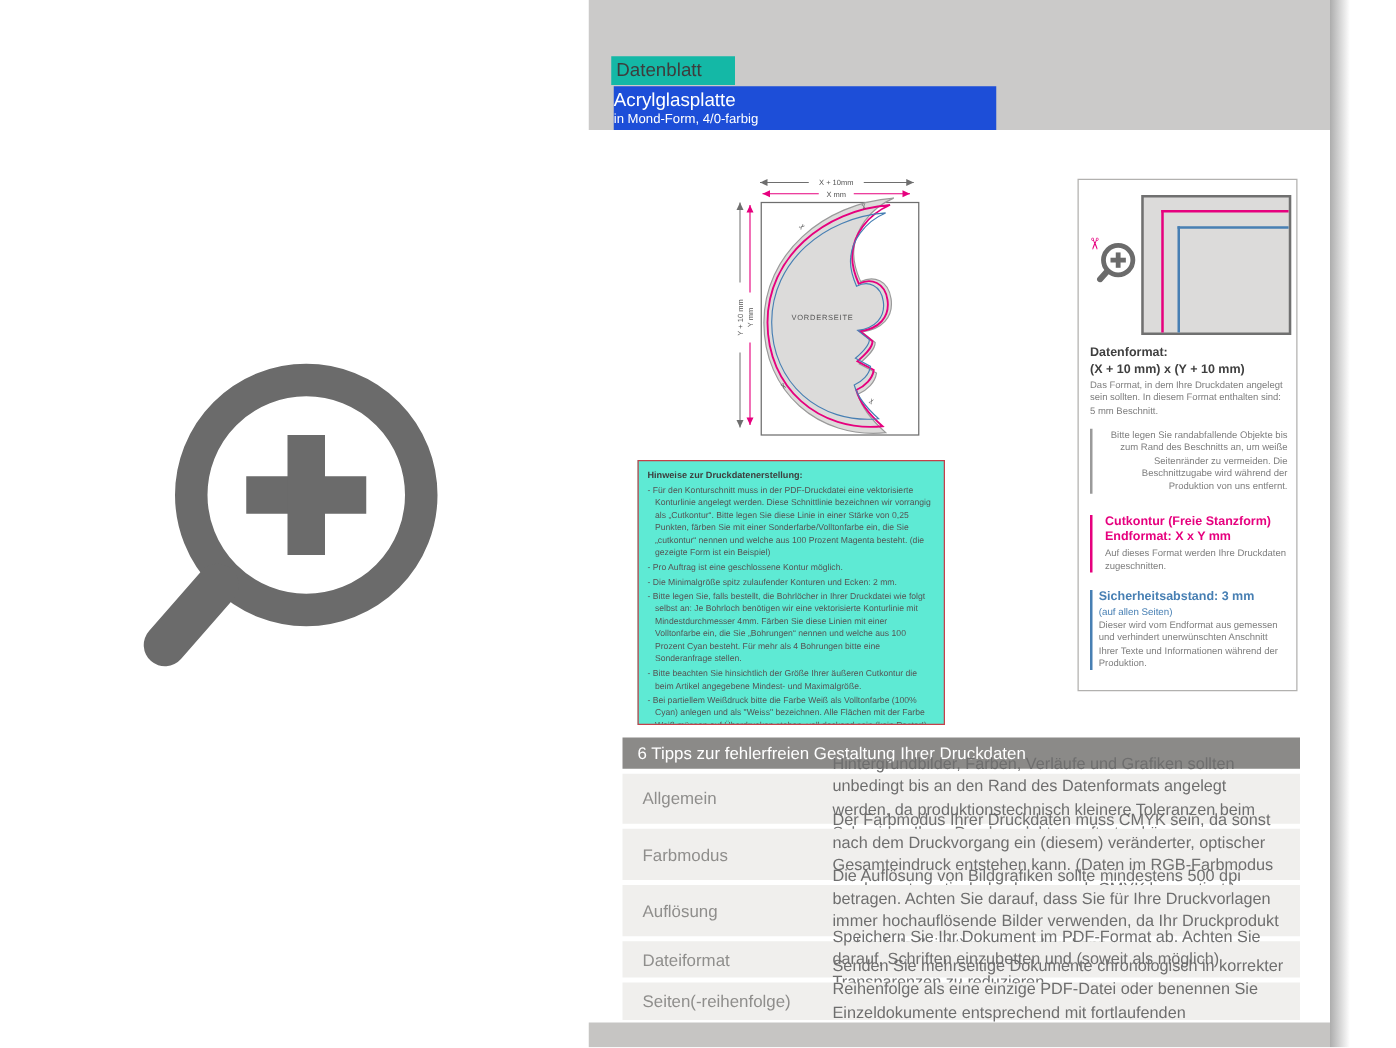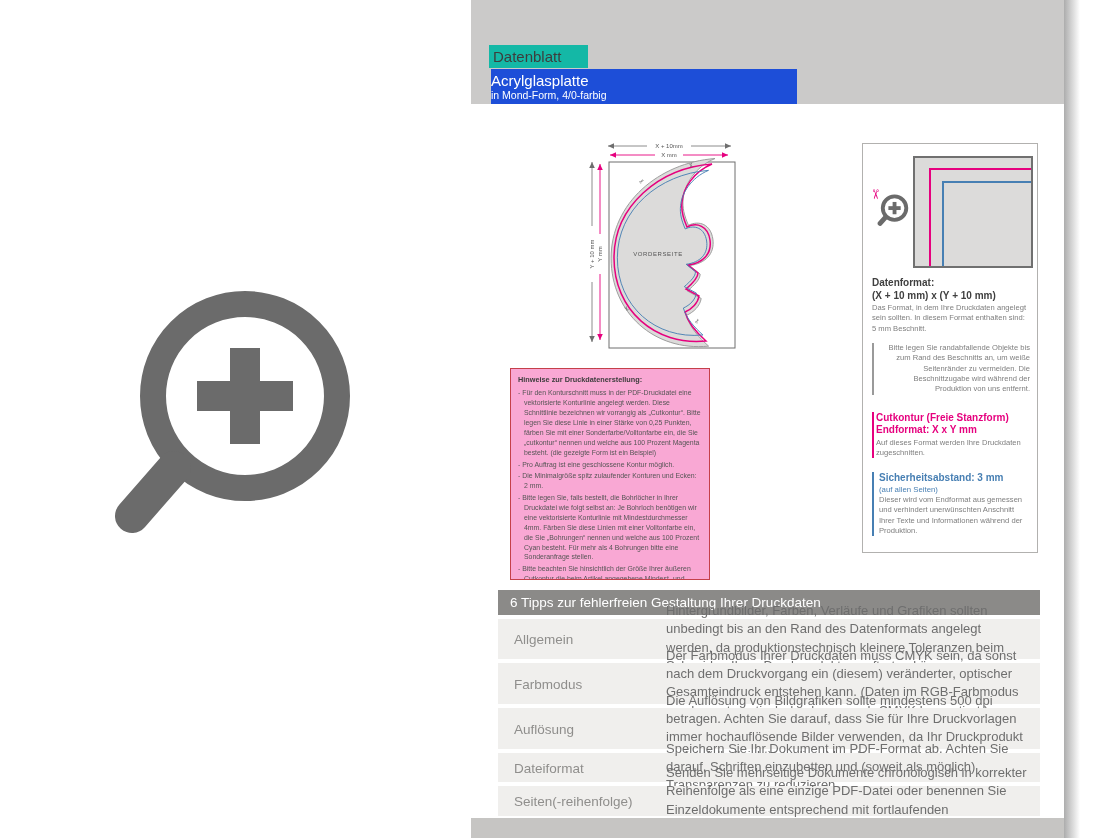--- a/index.html
+++ b/index.html
@@ -20,23 +20,23 @@
   .footer-bar{left:471px;top:818px;width:593px;height:20px;background:#c6c5c3;}
 
   
   .diagram{left:585px;top:138px;width:155px;height:215px;}
   .diagram text{font-size:6px;fill:#555;}
 
   
   .magnifier-big{left:108px;top:278px;width:250px;height:258px;}
 
   
-  .notes{left:510px;top:368px;width:200px;height:212px;border:1px solid #c5404a;
+  .notes{left:510px;top:368px;width:246px;height:212px;border:1px solid #c5404a;
          box-sizing:border-box;padding:6px 8px 4px 7px;color:#555;font-size:6.9px;line-height:1.43;
-         overflow:hidden;background:#f9a8d4;}
+         overflow:hidden;background:#5eead4;}
   .notes h3{margin:0 0 3px 0;font-size:7.3px;color:#3d3d3d;font-weight:bold;}
   .notes ul{margin:0;padding:0;list-style:none;}
   .notes li{padding-left:6px;text-indent:-6px;margin-bottom:2px;}
   .notes li::before{content:"- ";}
 
   
   .panel{left:862px;top:143px;width:176px;height:410px;border:1px solid #b2b1af;
          box-sizing:border-box;background:#fff;}
   .corner-box{left:50px;top:12px;width:120px;height:112px;background:#dcdbda;
               border:2px solid #707070;box-sizing:border-box;overflow:hidden;}
@@ -44,21 +44,21 @@
   .cut-h{left:14px;top:10px;width:102px;height:2px;background:#e6007e;}
   .safe-v{left:27px;top:23px;width:1.5px;height:87px;background:#477fb3;}
   .safe-h{left:27px;top:23px;width:89px;height:1.5px;background:#477fb3;}
   .corner-scissors{left:7px;top:43px;font-size:13px;color:#e6007e;transform:rotate(90deg);}
   .magnifier-small{left:14px;top:49px;width:32px;height:33px;}
 
   .panel-text{left:9px;width:158px;top:133px;}
   .p-head{font-size:10px;font-weight:bold;color:#3f3f3f;line-height:1.25;}
   .p-body{font-size:7.6px;color:#7e7e7e;line-height:1.36;margin-top:1px;}
   .p-quote{margin-top:9px;border-left:2px solid #9a9a9a;padding-left:6px;text-align:right;}
-  .p-cut{margin-top:17px;border-left:2px solid #e6007e;padding-left:2px;}
+  .p-cut{margin-top:17px;border-left:2px solid #e6007e;padding-left:10px;}
   .p-cut .p-head{color:#e6007e;}
   .p-safe{margin-top:14px;border-left:2px solid #477fb3;padding-left:5px;}
   .p-safe .p-head{color:#477fb3;}
   .p-sub{font-size:7.8px;color:#477fb3;line-height:1.2;}
 
   
   .tips-header{left:498px;top:590px;width:530px;height:25px;background:#8b8a88;color:#fff;
                font-size:13.5px;line-height:25px;padding-left:12px;}
   .tips-row{left:498px;width:542px;background:#f0efed;}
   .tr1{top:619px;height:40px;} .tr2{top:663px;height:41px;} .tr3{top:708px;height:41px;}

